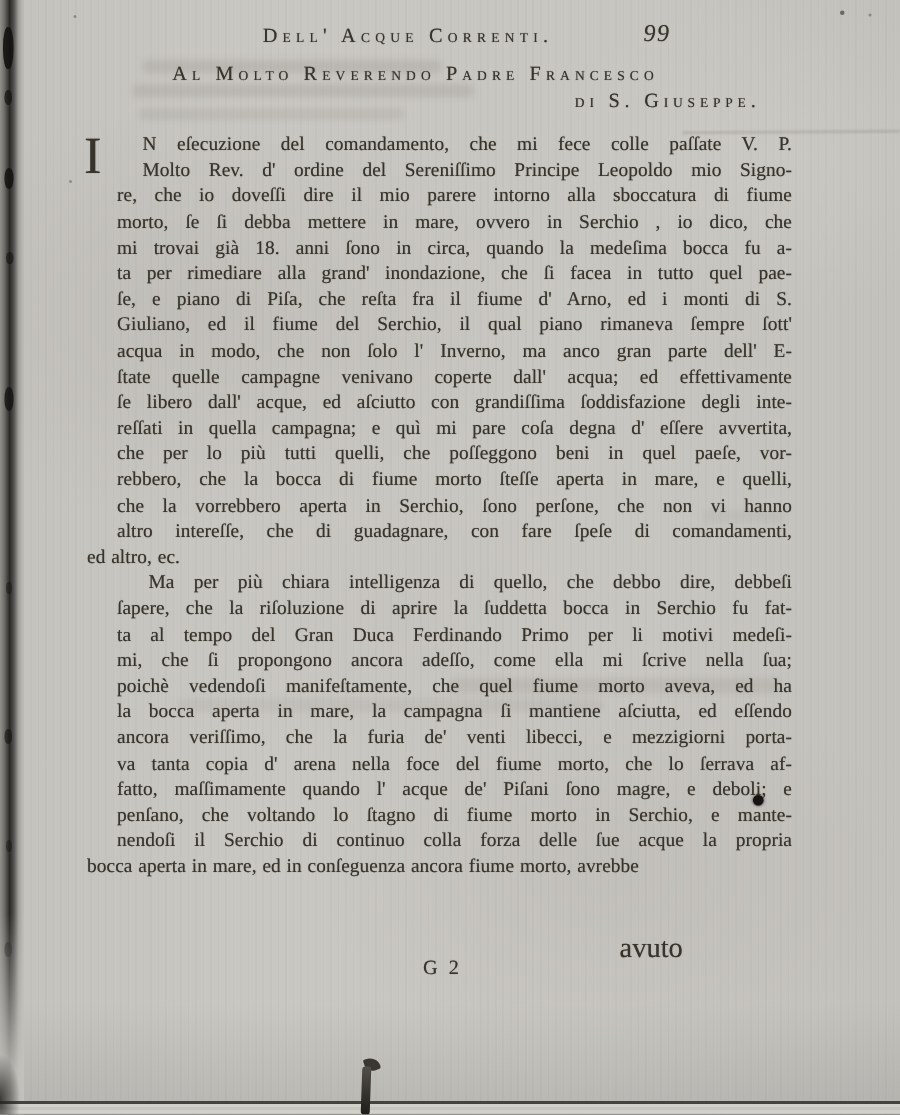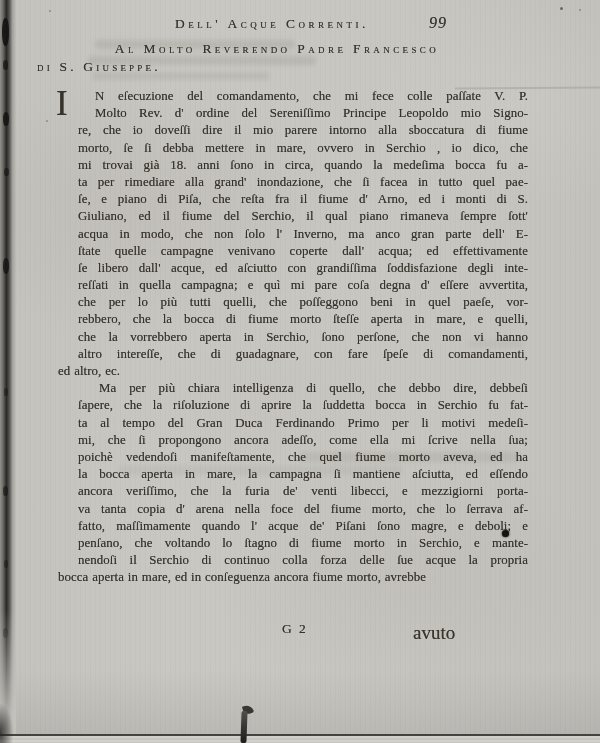--- a/index.html
+++ b/index.html
@@ -60,36 +60,36 @@
   #running-header{
     position:absolute;left:37px;top:16px;width:470px;text-align:center;
     font-variant:small-caps;font-size:13.5px;letter-spacing:3.5px;
   }
   #page-number{position:absolute;left:429px;top:14px;font-style:italic;font-size:16px;letter-spacing:1px;text-align:right;}
   #salutation-1{
     position:absolute;left:42px;top:41px;width:470px;text-align:center;
     font-variant:small-caps;font-size:13.5px;letter-spacing:3.4px;
   }
   #salutation-2{
-    position:absolute;left:37px;top:59px;width:470px;text-align:left;
+    position:absolute;left:37px;top:59px;width:470px;text-align:right;
     font-variant:small-caps;font-size:13.5px;letter-spacing:3.2px;
   }
   #body-text{
     position:absolute;left:58px;top:88px;width:470px;
     font-size:12.9px;line-height:17.2px;word-spacing:.6px;letter-spacing:.05px;
   }
   .bline{height:17.2px;overflow:visible;}
   .bline.just{text-align:justify;text-align-last:justify;margin-left:20px;}
   .bline.dc{padding-left:17px;}
   .bline.ind{text-indent:21px;}
   #drop-cap{
     position:absolute;left:-2px;top:1px;font-size:35px;line-height:30px;
   }
   #sig-row{position:absolute;left:58px;top:621px;width:470px;height:18px;font-size:13.5px;}
-  #signature-mark{position:absolute;left:224px;top:0;letter-spacing:2px;}
+  #signature-mark{position:absolute;left:224px;top:16px;letter-spacing:2px;}
   #catchword{position:absolute;left:355px;top:1px;font-size:19px;}
 </style>
 </head>
 <body>
 
 <div id="stage">
   <div id="paper"></div>
   <div id="laid-texture"></div>
 
   <div>

